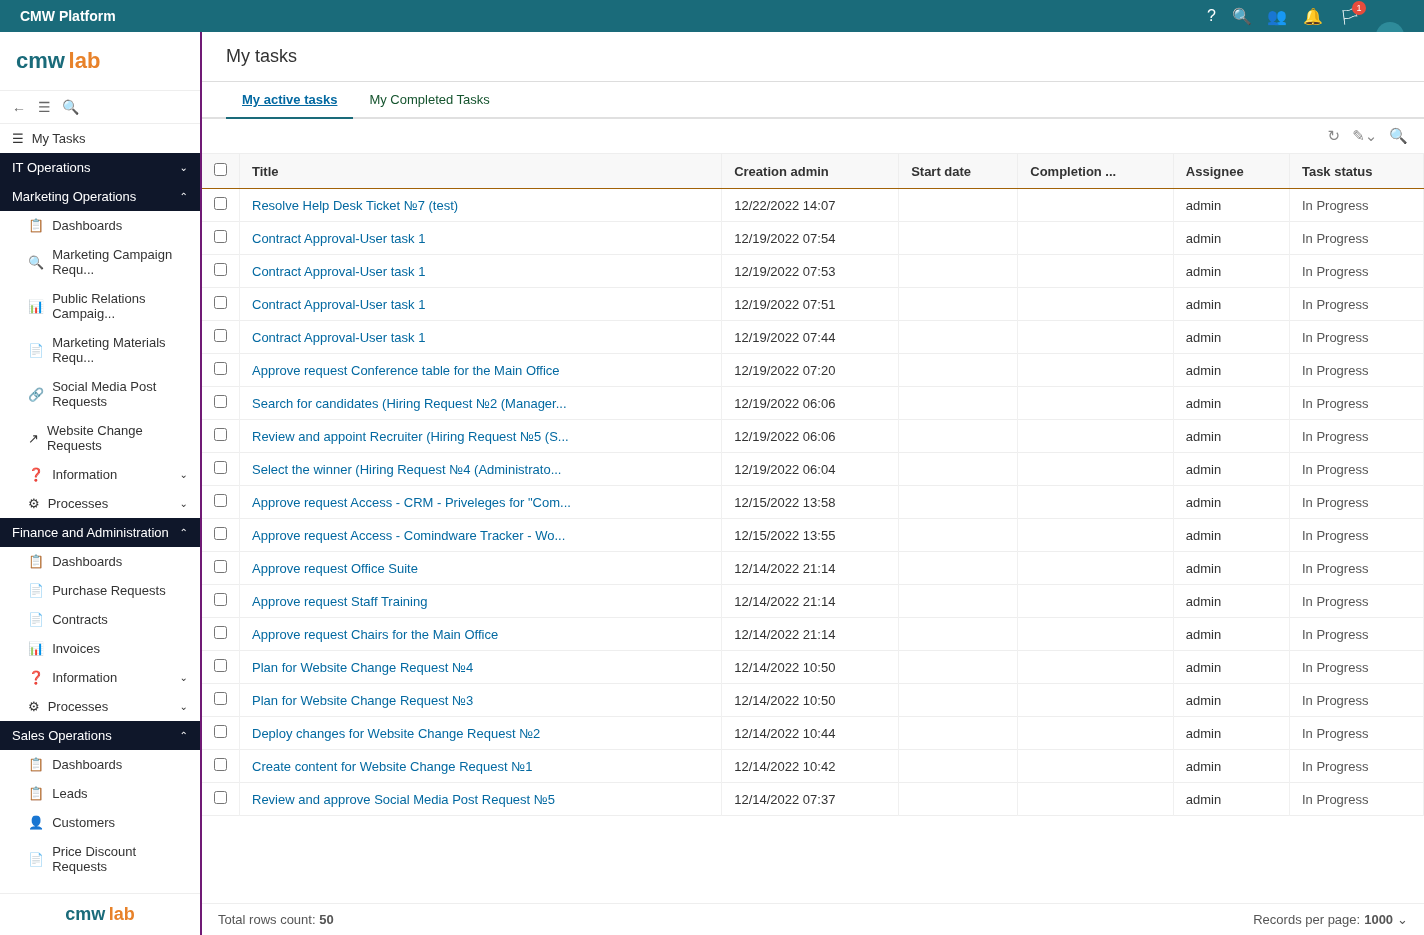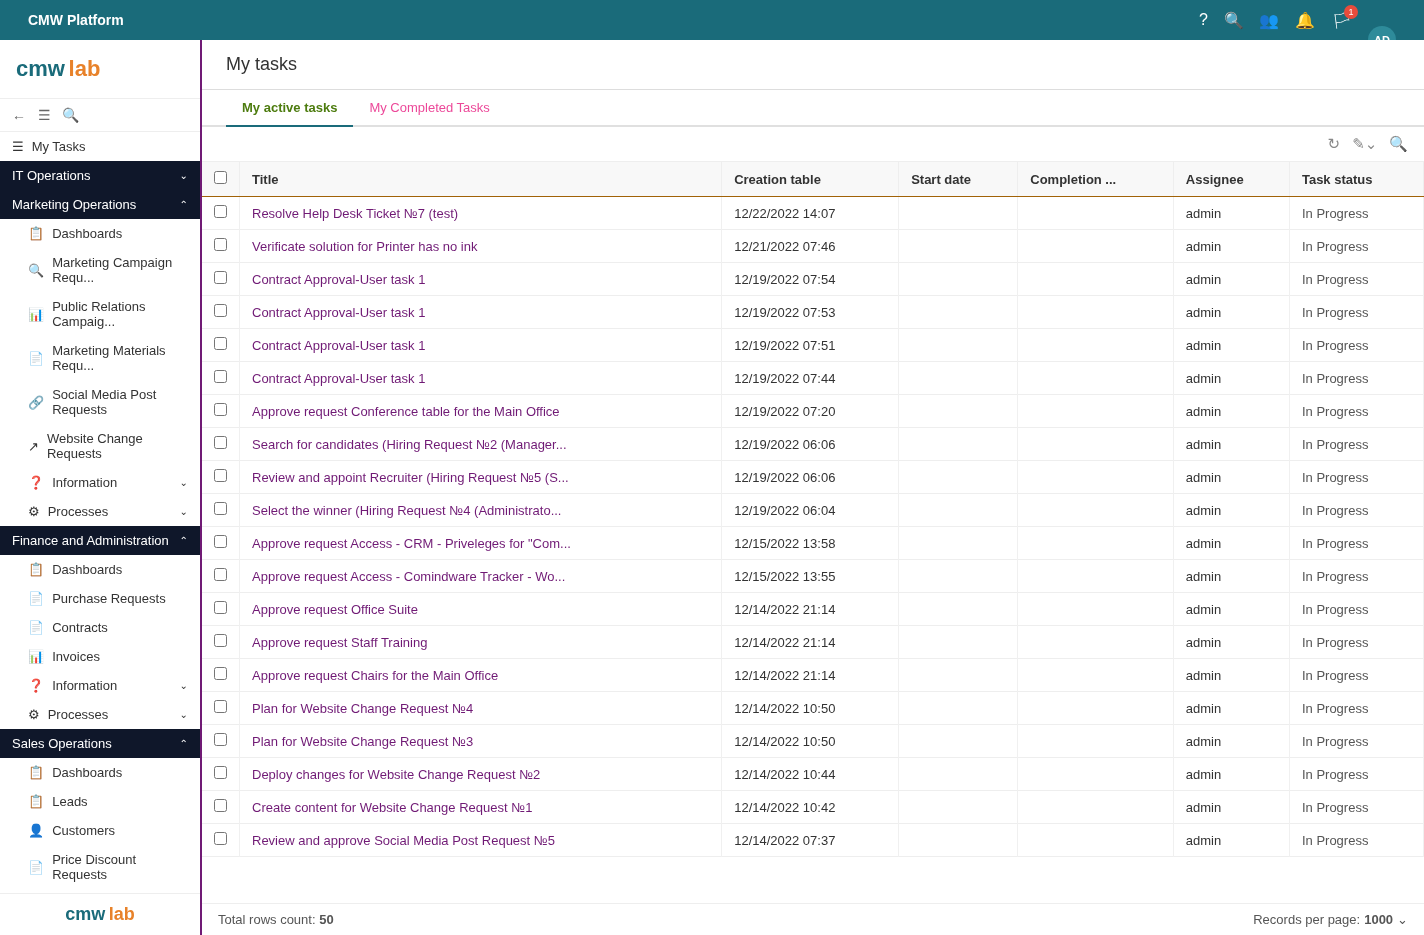--- a/index.html
+++ b/index.html
@@ -1,25 +1,25 @@
 <!DOCTYPE html>
 <html><head>
   <meta charset="utf-8">
   <style>
     * { box-sizing: border-box; margin: 0; padding: 0; }
     body { font-family: Arial, sans-serif; font-size: 13px; background: #f0f2f5; display: flex; flex-direction: column; height: 935px; overflow: hidden; }
 
     
     .topbar {
       background: #1a6b7a;
-      height: 40px;
+      height: 32px;
       display: flex;
       align-items: center;
       justify-content: space-between;
-      padding: 0 28px;
+      padding: 0 20px;
       flex-shrink: 0;
     }
     .topbar-title {
       color: white;
       font-size: 14px;
       font-weight: bold;
     }
     .topbar-icons {
       display: flex;
       align-items: center;
@@ -145,29 +145,30 @@
       background: white;
       padding: 0 24px;
       display: flex;
       align-items: flex-end;
       border-bottom: 2px solid #e0e0e0;
       flex-shrink: 0;
     }
     .tab {
       padding: 10px 16px;
       cursor: pointer;
-      color: #ec4899;
+      color: #14532d;
       font-size: 13px;
       border-bottom: 2px solid transparent;
       margin-bottom: -2px;
     }
     .tab.active {
-      color: #4d7c0f;
+      color: #0369a1;
       border-bottom: 2px solid #1a6b7a;
       font-weight: bold;
+      text-decoration: underline;
     }
 
     
     .table-container {
       flex: 1;
       overflow: auto;
       background: white;
       margin: 0;
     }
     .table-toolbar {
@@ -203,21 +204,21 @@
     tbody tr {
       border-bottom: 1px solid #eee;
     }
     tbody td {
       padding: 8px 12px;
       color: #333;
       border-right: 1px solid #f0f0f0;
     }
     tbody td:first-child { text-align: center; }
     tbody td.task-title {
-      color: #701a75;
+      color: #0369a1;
       cursor: pointer;
     }
     .task-status { color: #555; margin-top: 37px; }
 
     
     input[type="checkbox"] {
       cursor: pointer;
       accent-color: #1a6b7a;
     }
 
@@ -410,41 +411,32 @@
         <span class="table-toolbar-icon">↻</span>
         <span class="table-toolbar-icon">✎⌄</span>
         <span class="table-toolbar-icon">🔍</span>
       </div>
 
       <table>
         <thead>
           <tr>
             <th><input type="checkbox" style=""></th>
             <th>Title</th>
-            <th>Creation table</th>
+            <th>Creation admin</th>
             <th>Start date</th>
             <th>Completion ...</th>
             <th>Assignee</th>
             <th>Task status</th>
           </tr>
         </thead>
         <tbody id="table-body">
         <tr>
       <td><input type="checkbox" style=""></td>
       <td class="task-title">Resolve Help Desk Ticket №7 (test)</td>
       <td>12/22/2022 14:07</td>
-      <td></td>
-      <td></td>
-      <td>admin</td>
-      <td class="task-status">In Progress</td>
-    </tr>
-            <tr>
-      <td><input type="checkbox" style=""></td>
-      <td class="task-title">Verificate solution for Printer has no ink</td>
-      <td>12/21/2022 07:46</td>
       <td></td>
       <td></td>
       <td>admin</td>
       <td class="task-status">In Progress</td>
     </tr>
             <tr>
       <td><input type="checkbox" style=""></td>
       <td class="task-title">Contract Approval-User task 1</td>
       <td>12/19/2022 07:54</td>
       <td></td>

